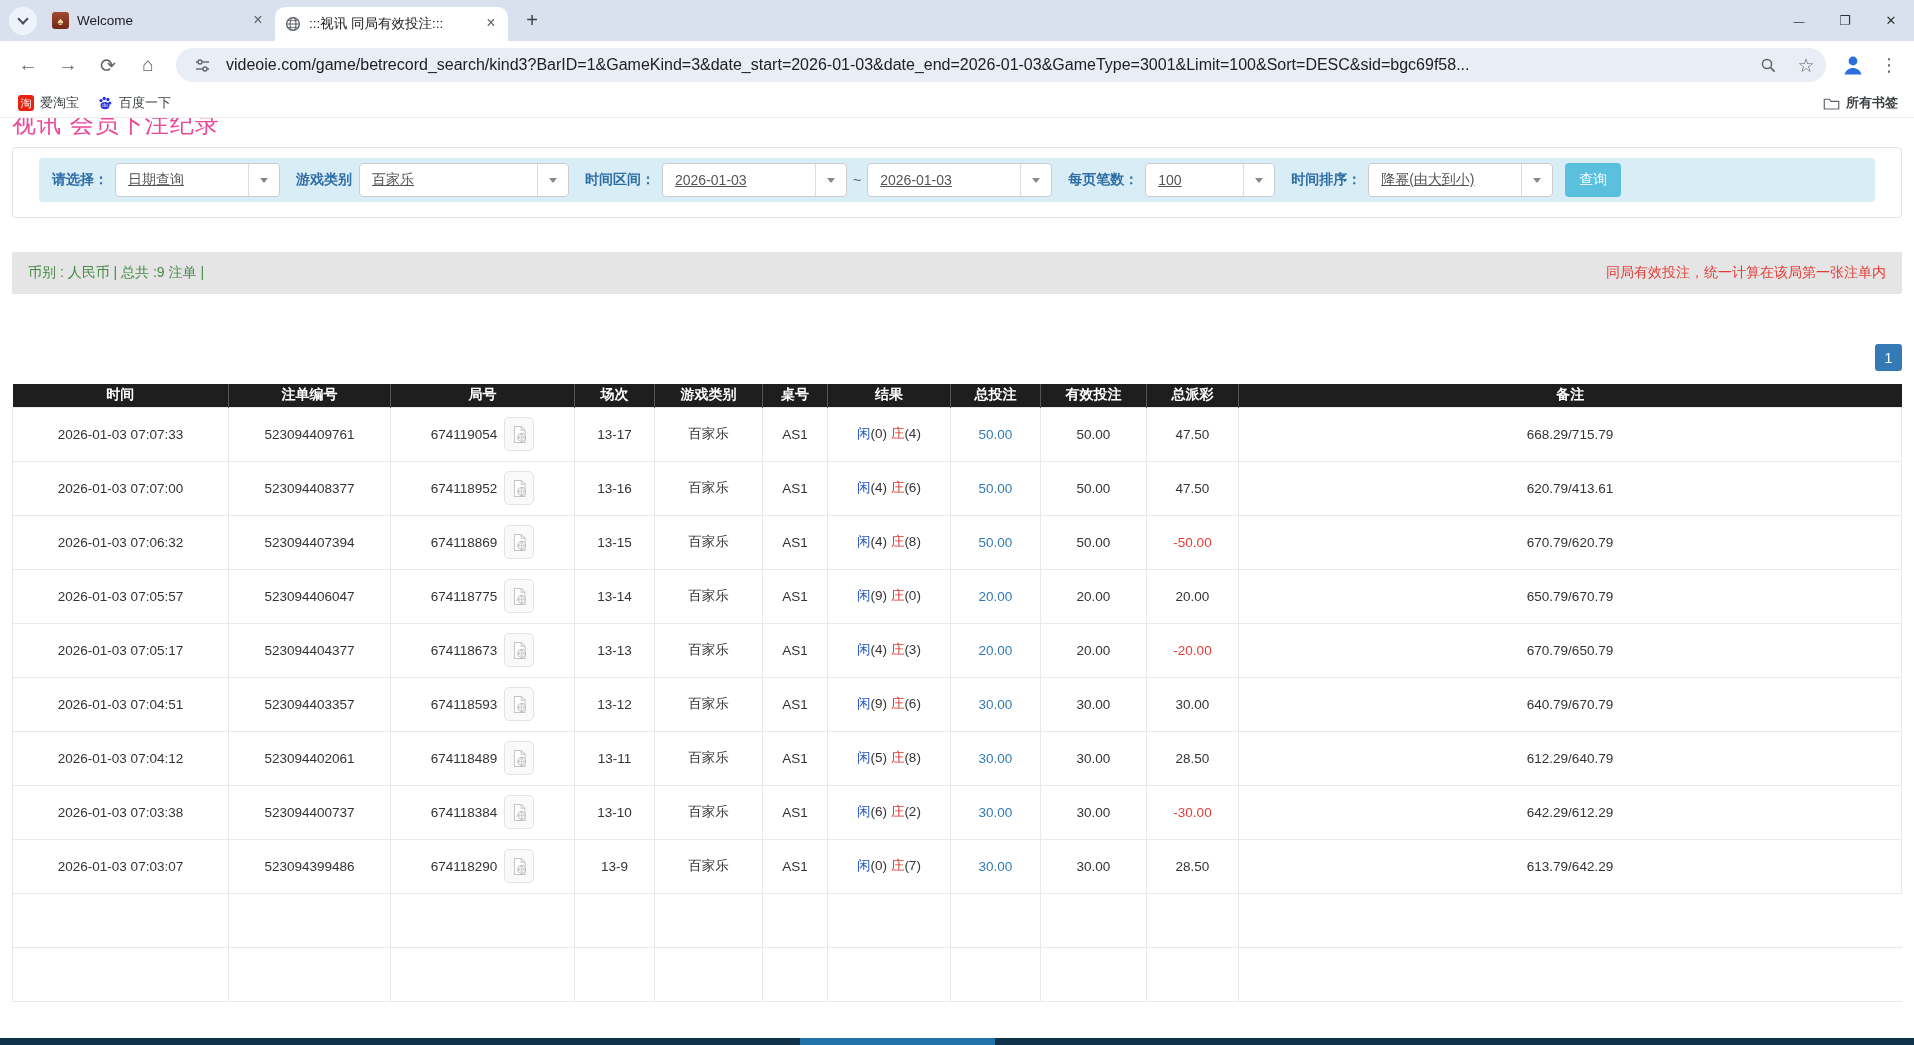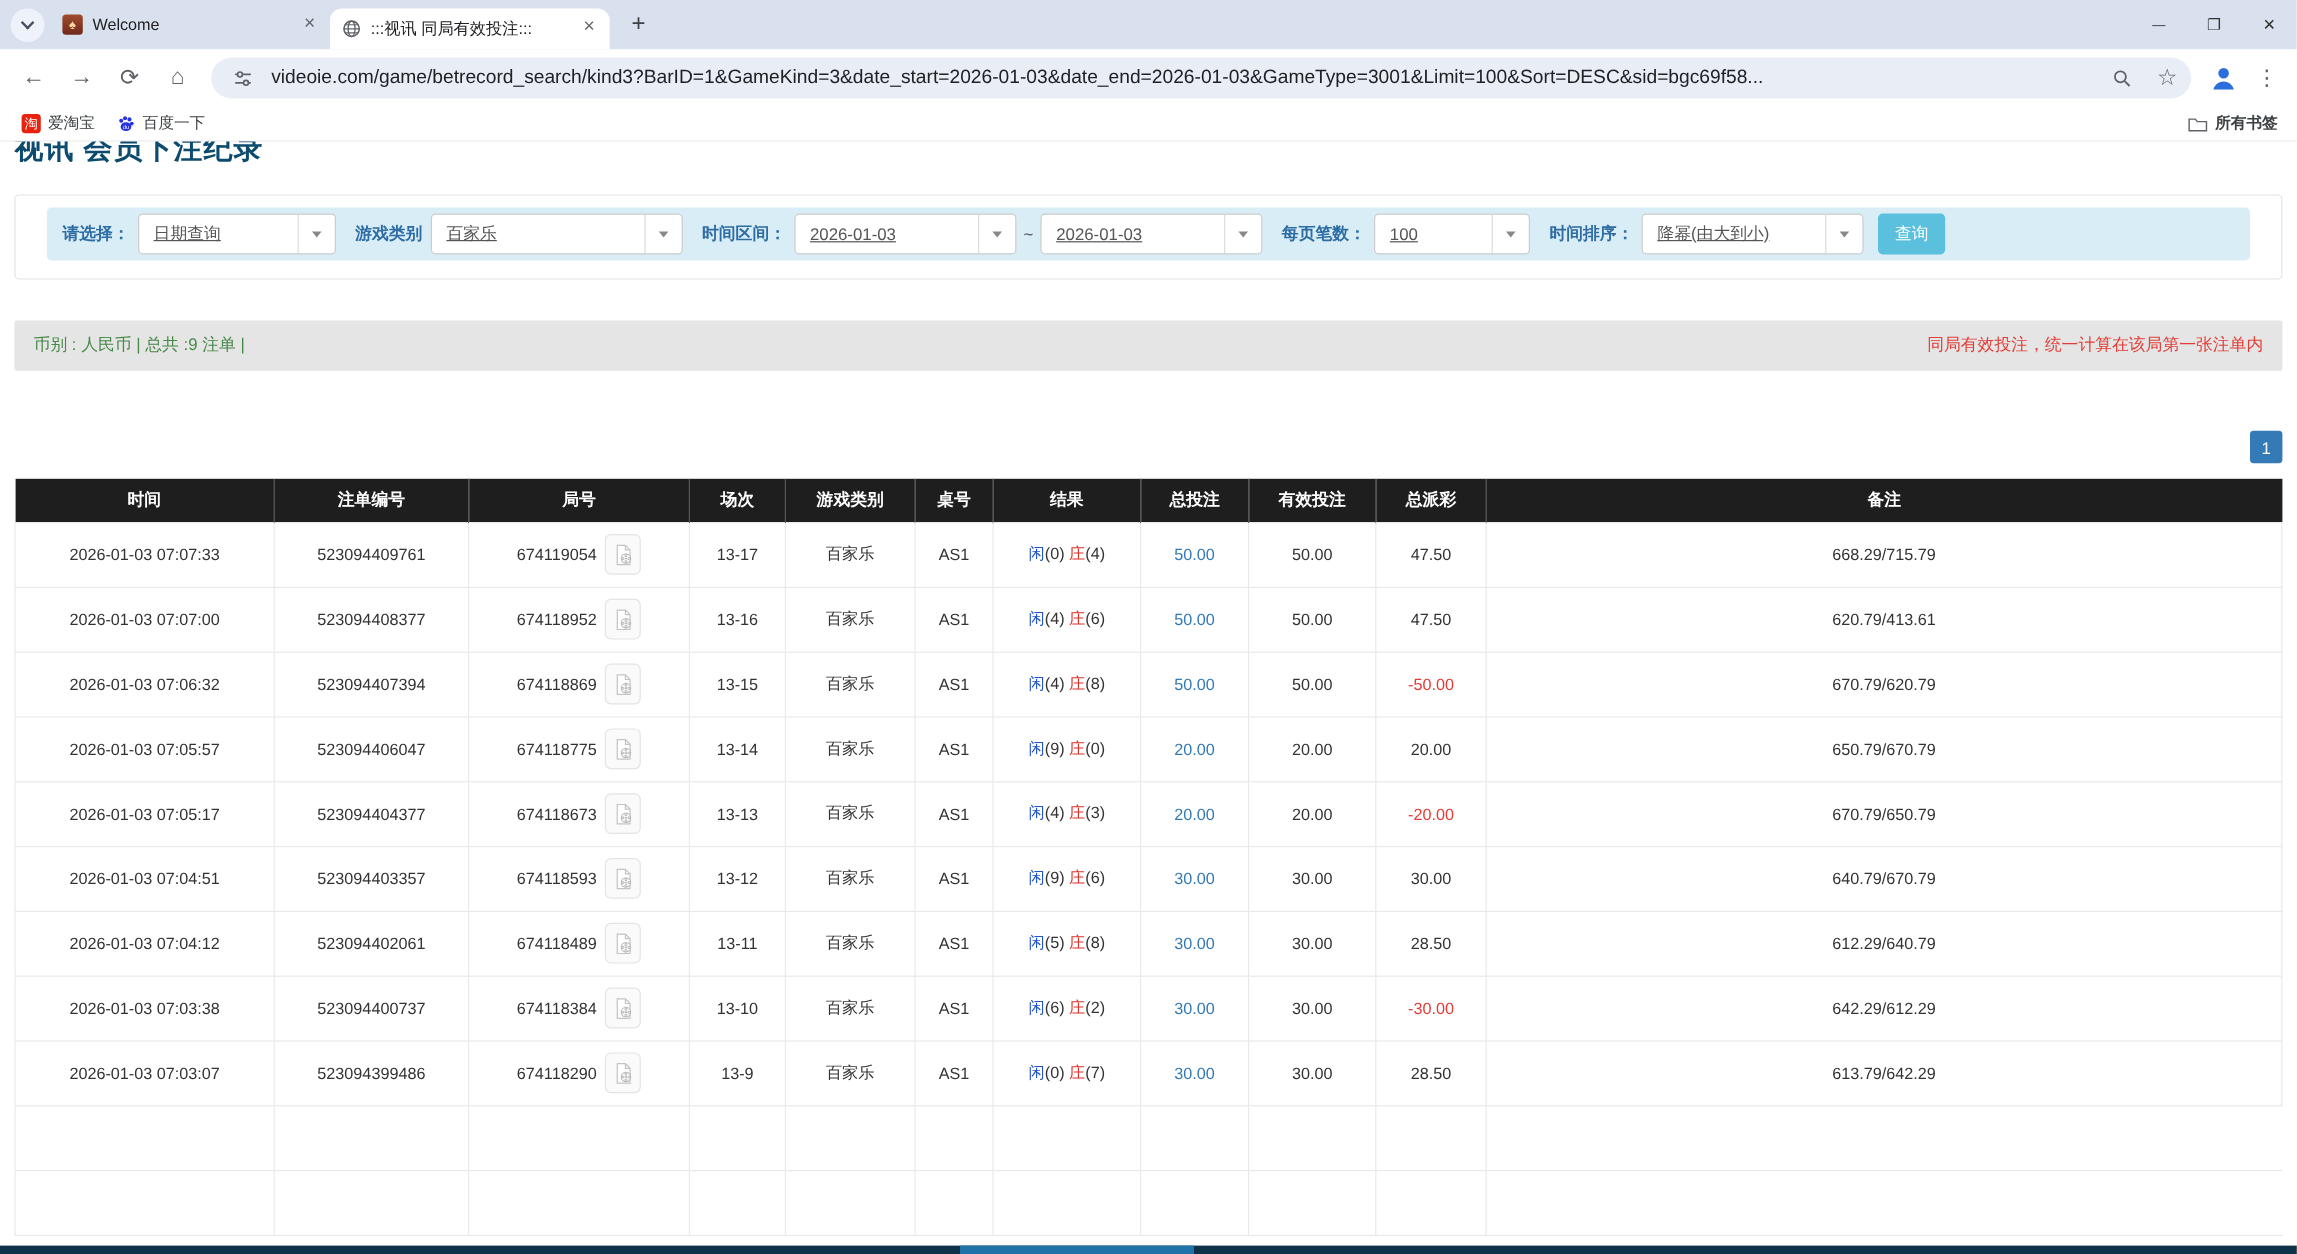--- a/index.html
+++ b/index.html
@@ -37,23 +37,23 @@
   .bookmarks { height:29px; background:#fff; display:flex; align-items:center; padding:0 12px;
     font-size:13px; color:#3c4043; gap:6px; border-bottom:1px solid #ededed; }
   .bm { display:flex; align-items:center; gap:6px; padding:2px 6px; border-radius:6px; }
   .bm-ic-taobao { width:16px; height:16px; background:#e8220e; border-radius:3px; color:#fff; font-size:11px;
     display:flex; align-items:center; justify-content:center; }
   .bm-right { margin-left:auto; display:flex; align-items:center; gap:6px; padding-right:4px;font-weight:bold; }
 
   
   .content { padding:0 12px; position:relative; }
   .title-clip { height:19px; overflow:hidden; }
-  .page-title { font-size:24px; font-weight:700; color:#0c4a6e; margin-top:-10px; letter-spacing:1px; }
-
-  .filter-panel { margin-top:25px; border:1px solid #e3e3e3; border-radius:4px; padding:10px 26px 15px; background:#fff; }
+  .page-title { font-size:24px; font-weight:400; color:#ec4899; margin-top:-10px; letter-spacing:1px; }
+
+  .filter-panel { margin-top:10px; border:1px solid #e3e3e3; border-radius:4px; padding:10px 26px 15px; background:#fff; }
   .filter-bar { background:#d9edf7; border-radius:4px; height:44px; display:flex; align-items:center;
     padding:0 13px; font-size:14px; }
   .flabel { color:#2e6da4; font-weight:bold; white-space:nowrap; margin:0 7px 0 16px; }
   .flabel.first { margin-left:0; }
   .sel { background:#fff; border:1px solid #ccc; border-radius:4px; height:34px; display:flex; align-items:stretch; flex:none; }
   .sel-text { padding:0 12px; font-size:14px; color:#555; display:flex; align-items:center; flex:1; white-space:nowrap; overflow:hidden;text-decoration:underline; }
   .sel-arrow { width:31px; border-left:1px solid #ddd; display:flex; align-items:center; justify-content:center; }
   .tri { width:0; height:0; border:4px solid transparent; border-top:5px solid #888; margin-top:5px; }
   .w165{width:165px}.w210{width:210px}.w185{width:185px}.w130{width:130px}
   .tilde { color:#555; margin:0 6px; }
@@ -64,21 +64,21 @@
     align-items:center; font-size:14px; border-radius:2px; }
   .notice-left { color:#468847; }
   .notice-right { color:#e23d36; }
 
   .pager-row { display:flex; justify-content:flex-end; }
   .pager-top { margin-top:50px; }
   .page-btn { min-width:27px; height:27px; background:#337ab7; color:#fff; border-radius:3px;
     display:flex; align-items:center; justify-content:center; font-size:14px; cursor:pointer; }
 
   table.bet { width:1890px; border-collapse:collapse; table-layout:fixed; margin-top:13px; font-size:13.5px; color:#333; }
-  table.bet thead th { background:#1e1e1e; color:#fff; font-weight:bold; height:36px; font-size:14px;
+  table.bet thead th { background:#1e1e1e; color:#fff; font-weight:bold; height:23px; font-size:14px;
     border-right:1px solid #565656; }
   table.bet thead th:last-child { border-right:none; }
   table.bet tbody td { height:54px; text-align:center; border:1px solid #e9e9e9; background:#fff; }
   .round-wrap { display:inline-flex; align-items:center; gap:7px; }
   .vid-btn { display:inline-flex; align-items:center; justify-content:center; width:30px; height:34px;
     background:#fafafa; border:1px solid #e4e4e4; border-radius:5px; cursor:pointer; }
   .player { color:#2255cc; }
   .banker { color:#d9342b; }
   .score { color:#333; }
   .amt-link { color:#337ab7; cursor:pointer; }

